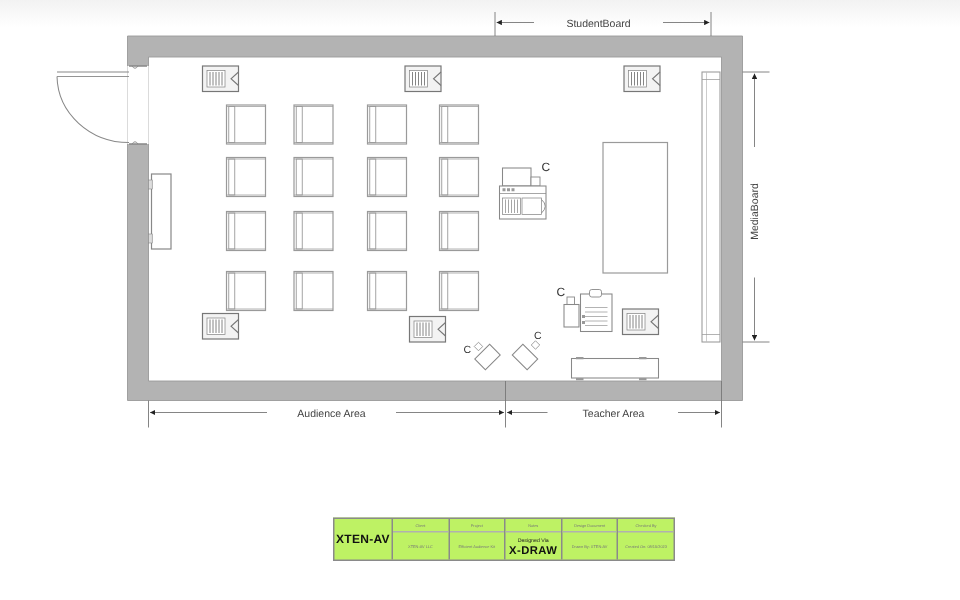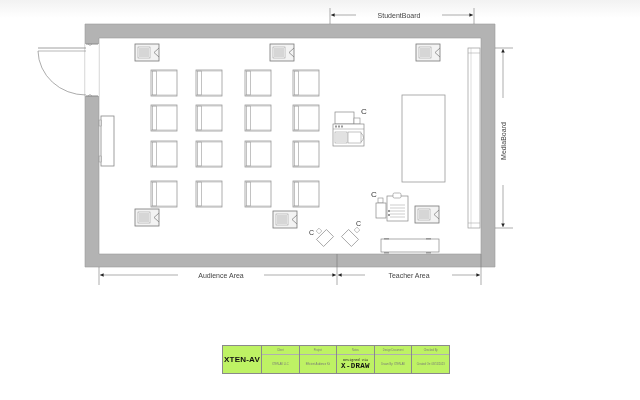--- a/index.html
+++ b/index.html
@@ -6,21 +6,21 @@
   body{width:640px;height:400px;position:relative;overflow:hidden;font-family:"Liberation Sans",sans-serif;}
   .top-shade{position:absolute;left:0;top:0;width:640px;height:18px;background:linear-gradient(#f2f2f2,#ffffff);}
   svg.plan{position:absolute;left:0;top:0;}
   .dim-label{font-size:7px;fill:#444;font-family:"Liberation Sans",sans-serif;}
   .title-block{position:absolute;left:222px;top:345px;width:226px;height:27px;border:1px solid #8a8a8a;display:flex;background:#bef264;}
   .tb-logo{width:38px;border-right:1px solid #8a8a8a;display:flex;align-items:center;justify-content:center;font-size:8px;font-weight:bold;letter-spacing:0.2px;color:#111;}
   .tb-cell{flex:1;border-right:1px solid #8a8a8a;display:flex;flex-direction:column;}
   .tb-cell:last-child{border-right:none;}
   .tb-head{height:8px;border-bottom:1px solid #b0b0b0;font-size:2.6px;color:#777;display:flex;align-items:center;justify-content:center;}
   .tb-val{flex:1;font-size:2.6px;color:#777;display:flex;align-items:center;justify-content:center;text-align:center;}
-  .tb-xdraw{flex:1;display:flex;flex-direction:column;align-items:center;justify-content:center;border-right:1px solid #8a8a8a;font-family:Liberation Mono, monospace;}
+  .tb-xdraw{flex:1;display:flex;flex-direction:column;align-items:center;justify-content:center;border-right:1px solid #8a8a8a;}
   .tb-xdraw .small{font-size:3.5px;color:#222;}
   .tb-xdraw .big{font-size:7.5px;font-weight:bold;color:#111;letter-spacing:0.3px;}
 </style>
 </head>
 <body>
 
 <div class="top-shade"></div>
 
 <svg class="plan" width="640" height="400" viewBox="0 0 640 400">
   <defs>

